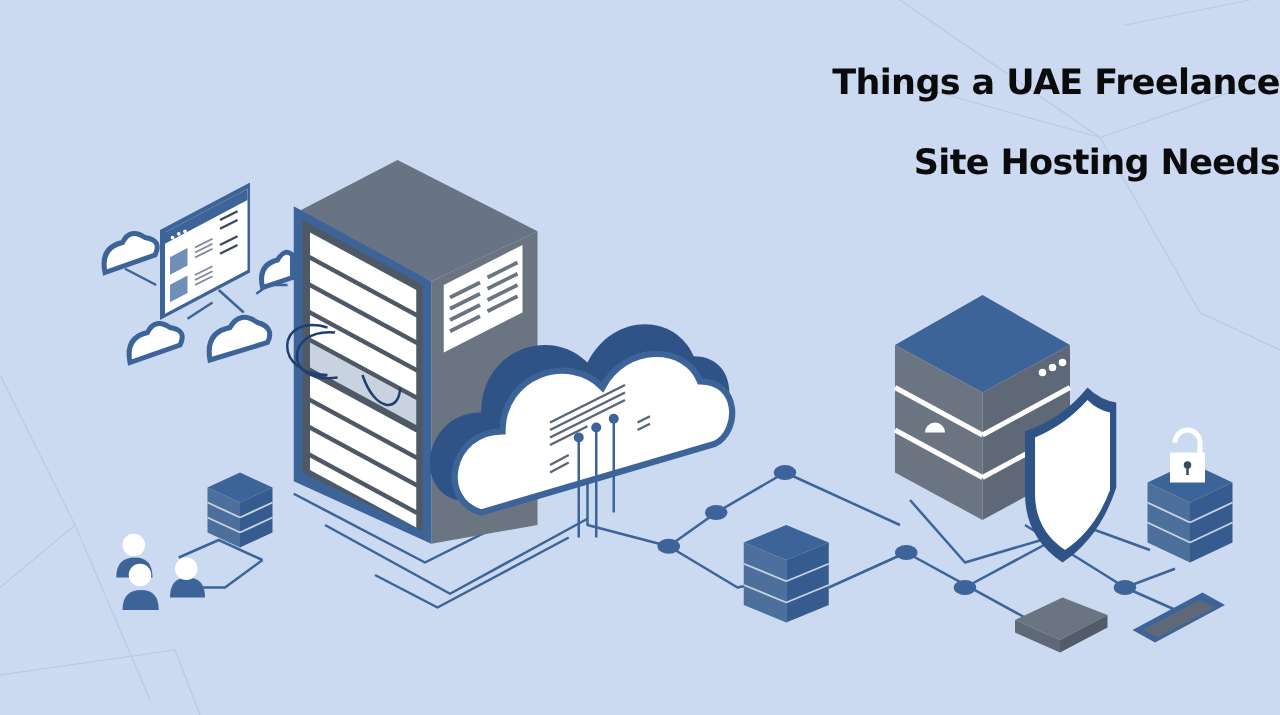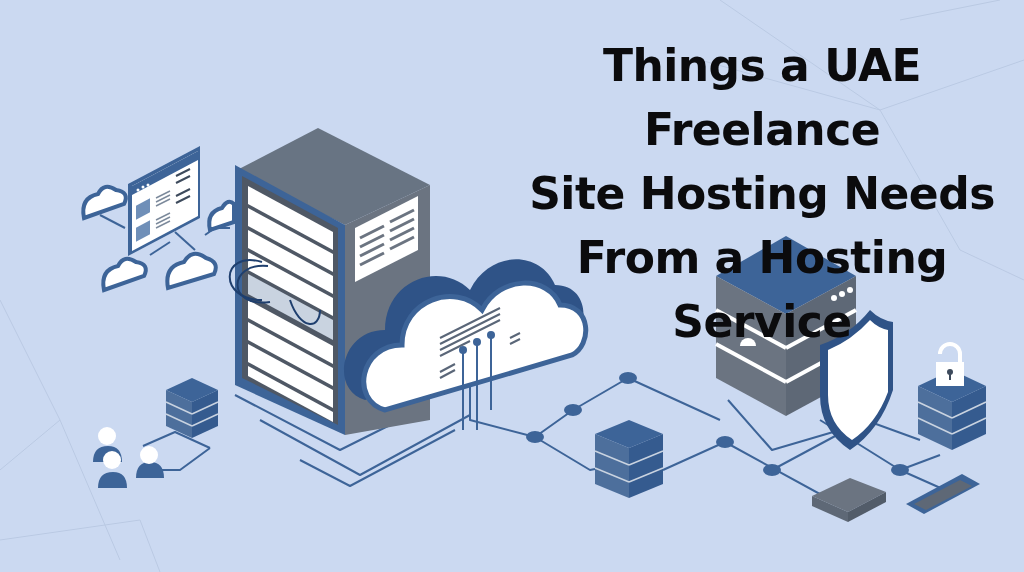--- a/index.html
+++ b/index.html
@@ -1,19 +1,19 @@
 <!DOCTYPE html>
 <html><head>
 <meta charset="utf-8">
 <style>
   html,body{margin:0;padding:0;}
   body{width:1024px;height:572px;overflow:hidden;background:#cbd9f1;font-family:"DejaVu Sans",sans-serif;}
   .canvas{position:relative;width:1024px;height:572px;background:#cbd9f1;}
   .art{position:absolute;left:0;top:0;}
-  .title{position:absolute;left:500px;top:34px;width:524px;text-align:center;color:#0b0b0d;font-family:"DejaVu Sans",sans-serif;font-weight:bold;font-size:44px;line-height:64px;letter-spacing:-0.5px;}
+  .title{position:absolute;left:500px;top:34px;width:524px;text-align:right;color:#0b0b0d;font-family:"DejaVu Sans",sans-serif;font-weight:bold;font-size:28px;line-height:64px;letter-spacing:-0.5px;}
   .title span{display:block;}
 </style>
 </head>
 <body>
 
 <div class="canvas">
 
   <svg class="art" width="1024" height="572" viewBox="0 0 1024 572">
 
     <g stroke="#b6c6e0" stroke-width="1" fill="none" opacity="0.8">
@@ -231,15 +231,14 @@
 
     <g transform="translate(906,474)">
       <path d="M0 30 L56 0 L74 10 L18 40 Z" fill="#3d6498"></path>
       <path d="M8 30 L54 6 L66 12 L20 36 Z" fill="#5e6876"></path>
     </g>
   </svg>
 
   <div class="title">
     <span>Things a UAE Freelance</span>
     <span>Site Hosting Needs</span>
-    <span>From a Hosting Service</span>
   </div>
 </div>
 
 </body></html>

